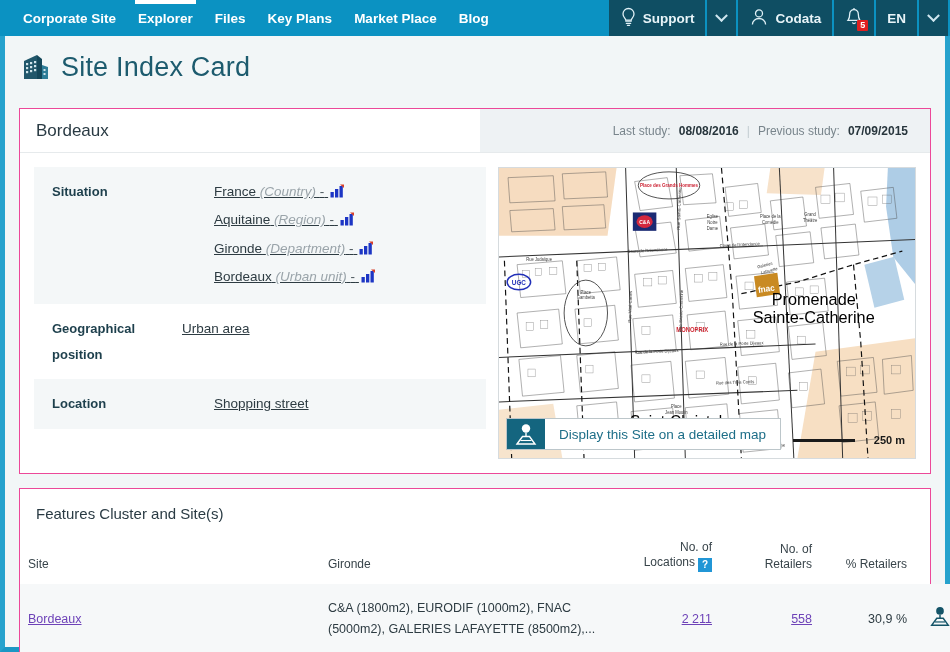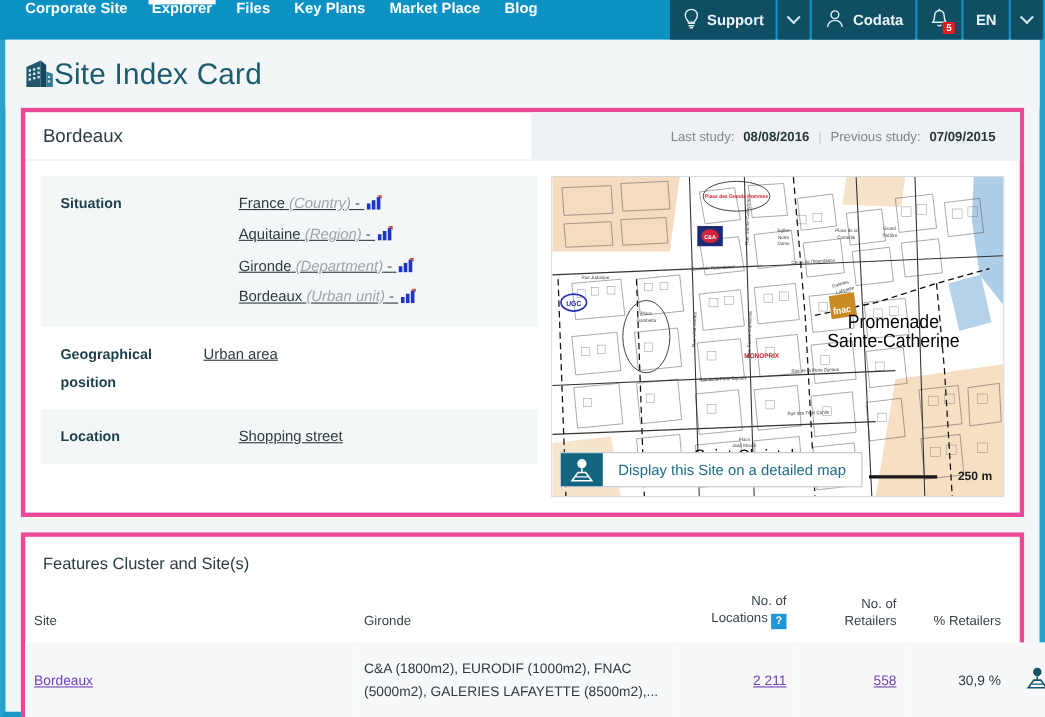--- a/index.html
+++ b/index.html
@@ -23,21 +23,21 @@
     height: 36px;
     background: #0b92c2;
     display: flex;
     align-items: stretch;
     position: relative;
     margin: 0 -5px;
   }
   .nav-left { display: flex; align-items: stretch; padding-left: 12px; }
   .nav-item {
     position: relative;
-    display: flex; 
+    display: flex; align-items: center;
     padding: 0 11px;
     color: #ffffff;
     font-size: 13.5px;
     font-weight: bold;
     white-space: nowrap;
     cursor: pointer;
   }
   .nav-item.active::before {
     content: "";
     position: absolute;
@@ -82,36 +82,36 @@
     line-height: 1;
     padding: 1px 3px;
     border-radius: 1px;
   }
 
   
   .page-title-bar {
     height: 62px;
     display: flex;
     align-items: center;
-    gap: 0;
+    gap: 12px;
     padding-left: 14px;
     background: #f2f6f7;
   }
   .page-title {
     color: #1d5b6e;
     font-size: 27px;
     font-weight: normal;
     letter-spacing: .2px;
   }
 
   
   .card {
     background: #ffffff;
-    border: 4px solid #ec4899;
-    margin: 0 14px 14px 14px;
+    border: 1px solid #ec4899;
+    margin: 10px 14px 14px 14px;
   }
   .card-head {
     display: flex;
     align-items: center;
     height: 44px;
     border-bottom: 1px solid #e6eaec;
   }
   .card-head-title {
     flex: 0 0 460px;
     padding-left: 16px;

